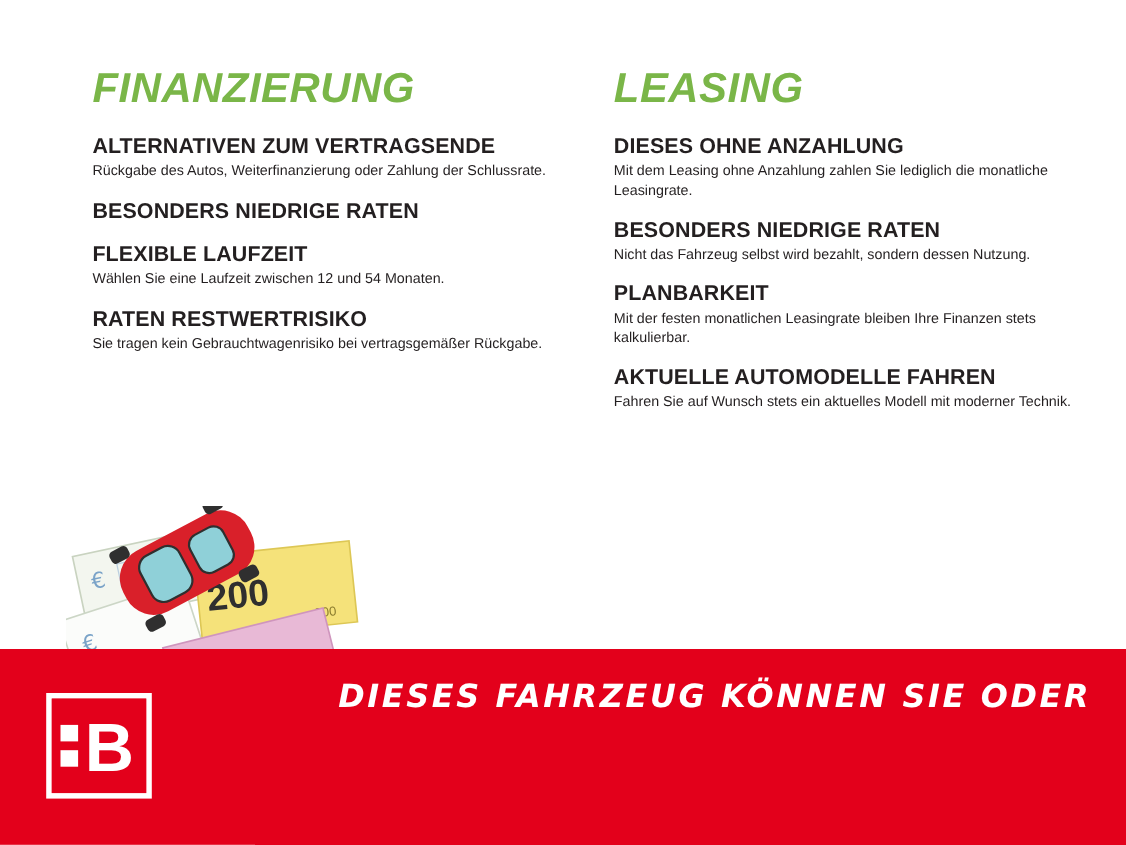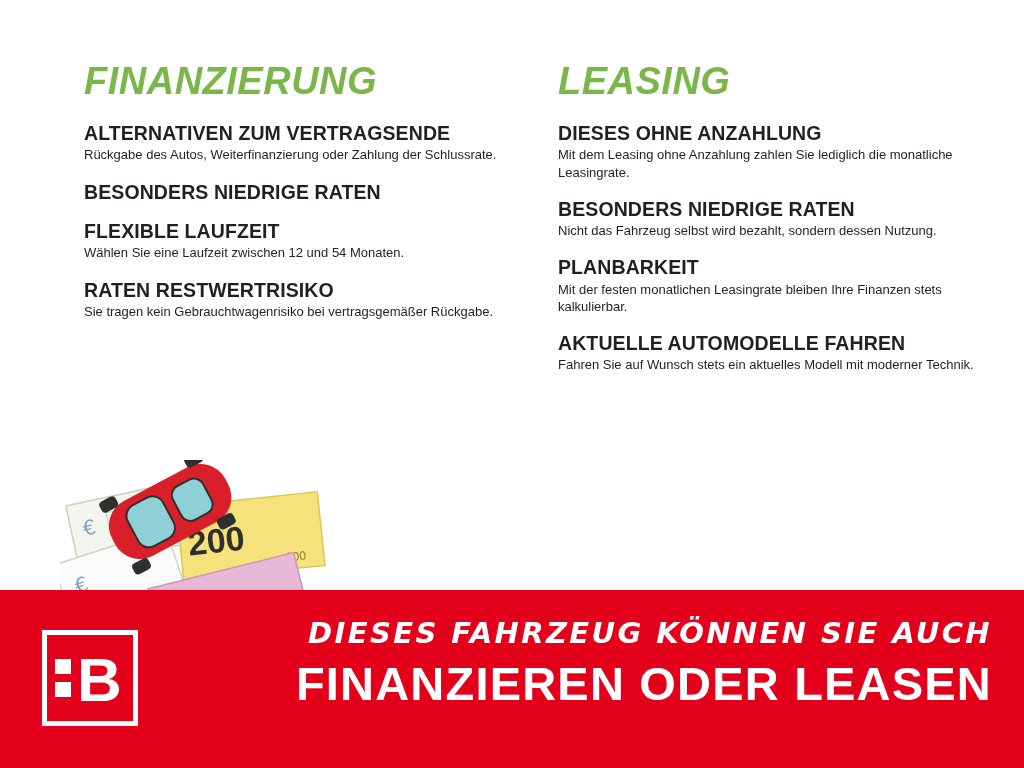--- a/index.html
+++ b/index.html
@@ -228,18 +228,17 @@
 
     <div class="logo">
       <svg width="86" height="86" viewBox="0 0 86 86">
         <rect x="0" y="0" width="86" height="86" fill="#e3001b"></rect>
         <rect x="8" y="24" width="16" height="15" fill="#ffffff"></rect>
         <rect x="8" y="47" width="16" height="15" fill="#ffffff"></rect>
         <text x="30" y="66" font-family="Liberation Sans, sans-serif" font-size="62" font-weight="bold" fill="#ffffff">B</text>
       </svg>
     </div>
 
-    <div class="footer-line1">DIESES FAHRZEUG KÖNNEN SIE AUCH</div>
-
-    <div class="footer-line2">FINANZIEREN ODER LEASEN</div>
+    <div class="footer-line1">DIESES FAHRZEUG KÖNNEN SIE ODER</div>
+
   </div>
 
 </div>
 
 </body></html>

